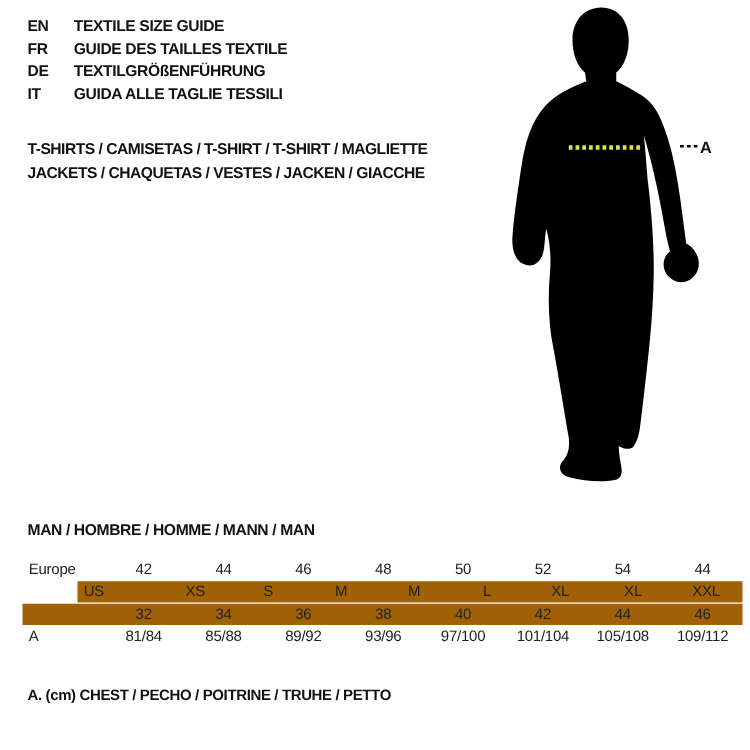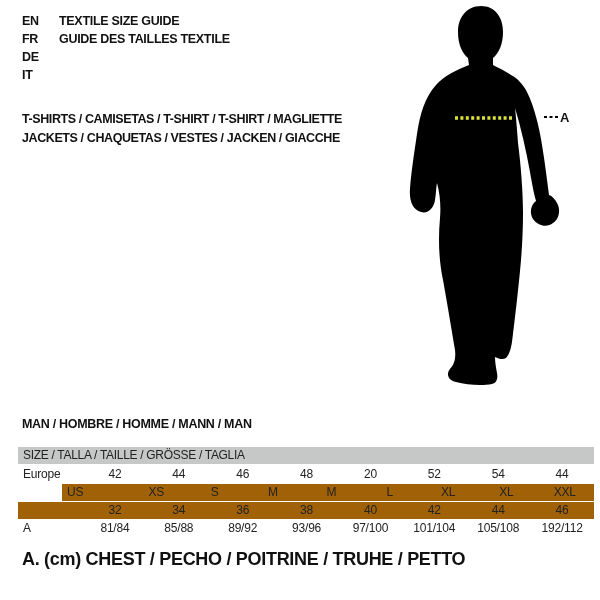--- a/index.html
+++ b/index.html
@@ -91,44 +91,46 @@
     color: #222;
   }
   .tlabel { width: 60px; padding-left: 5px; white-space: nowrap; }
   .tcell { flex: 1; text-align: center; white-space: nowrap; }
 
   
   .footnote {
     position: absolute;
     left: 22px; top: 549px;
     font-weight: bold;
-    font-size: 18px;
+    font-size: 12px;
     letter-spacing: -0.3px;
     white-space: nowrap;
   }
 </style>
 </head>
 <body>
 
 <div class="page">
 
   <div class="lang-block">
     <div class="lang-row">
       <span class="lang-code">EN</span>
       <span class="lang-label">TEXTILE SIZE GUIDE</span>
     </div>
     <div class="lang-row">
       <span class="lang-code">FR</span>
       <span class="lang-label">GUIDE DES TAILLES TEXTILE</span>
     </div>
     <div class="lang-row">
       <span class="lang-code">DE</span>
+      <span class="lang-label">TEXTILGRÖßENFÜHRUNG</span>
     </div>
     <div class="lang-row">
       <span class="lang-code">IT</span>
+      <span class="lang-label">GUIDA ALLE TAGLIE TESSILI</span>
     </div>
   </div>
 
   <div class="cat-block">
     <div>T-SHIRTS / CAMISETAS / T-SHIRT / T-SHIRT / MAGLIETTE</div>
     <div>JACKETS / CHAQUETAS / VESTES / JACKEN / GIACCHE</div>
   </div>
 
   <div class="figure-wrap">
     <svg viewBox="0 0 200 400" xmlns="http://www.w3.org/2000/svg">
@@ -171,29 +173,28 @@
            C108,17 100,6 86,6 Z" fill="#000000"></path>
       <line x1="60" y1="118" x2="119" y2="118" stroke-width="3.5" stroke-dasharray="3 2.4" stroke="#dde23c"></line>
       <line x1="149" y1="117" x2="164" y2="117" stroke-width="2" stroke-dasharray="3 2.5" stroke="#000000"></line>
     </svg>
     <span class="measure-label">A</span>
   </div>
 
   <div class="man-title">MAN / HOMBRE / HOMME / MANN / MAN</div>
 
   <div class="table">
-    <div class="thead" style="background: rgb(198, 200, 200);">SIZE / TALLA / TAILLE / GRÖSSE / TAGLIA</div>
     <div>
         <div class="trow">
           <div class="tlabel">Europe</div>
           <div class="tcell">42</div>
           <div class="tcell">44</div>
           <div class="tcell">46</div>
           <div class="tcell">48</div>
-          <div class="tcell">20</div>
+          <div class="tcell">50</div>
           <div class="tcell">52</div>
           <div class="tcell">54</div>
           <div class="tcell">44</div>
         </div>
         <div class="trow" style="background: #a16207; margin-left: 44px;">
           <div class="tlabel">US</div>
           <div class="tcell">XS</div>
           <div class="tcell">S</div>
           <div class="tcell">M</div>
           <div class="tcell">M</div>
@@ -215,20 +216,20 @@
         </div>
         <div class="trow">
           <div class="tlabel">A</div>
           <div class="tcell">81/84</div>
           <div class="tcell">85/88</div>
           <div class="tcell">89/92</div>
           <div class="tcell">93/96</div>
           <div class="tcell">97/100</div>
           <div class="tcell">101/104</div>
           <div class="tcell">105/108</div>
-          <div class="tcell">192/112</div>
+          <div class="tcell">109/112</div>
         </div>
       </div>
   </div>
 
   <div class="footnote">A. (cm) CHEST / PECHO / POITRINE / TRUHE / PETTO</div>
 
 </div>
 
 </body></html>

